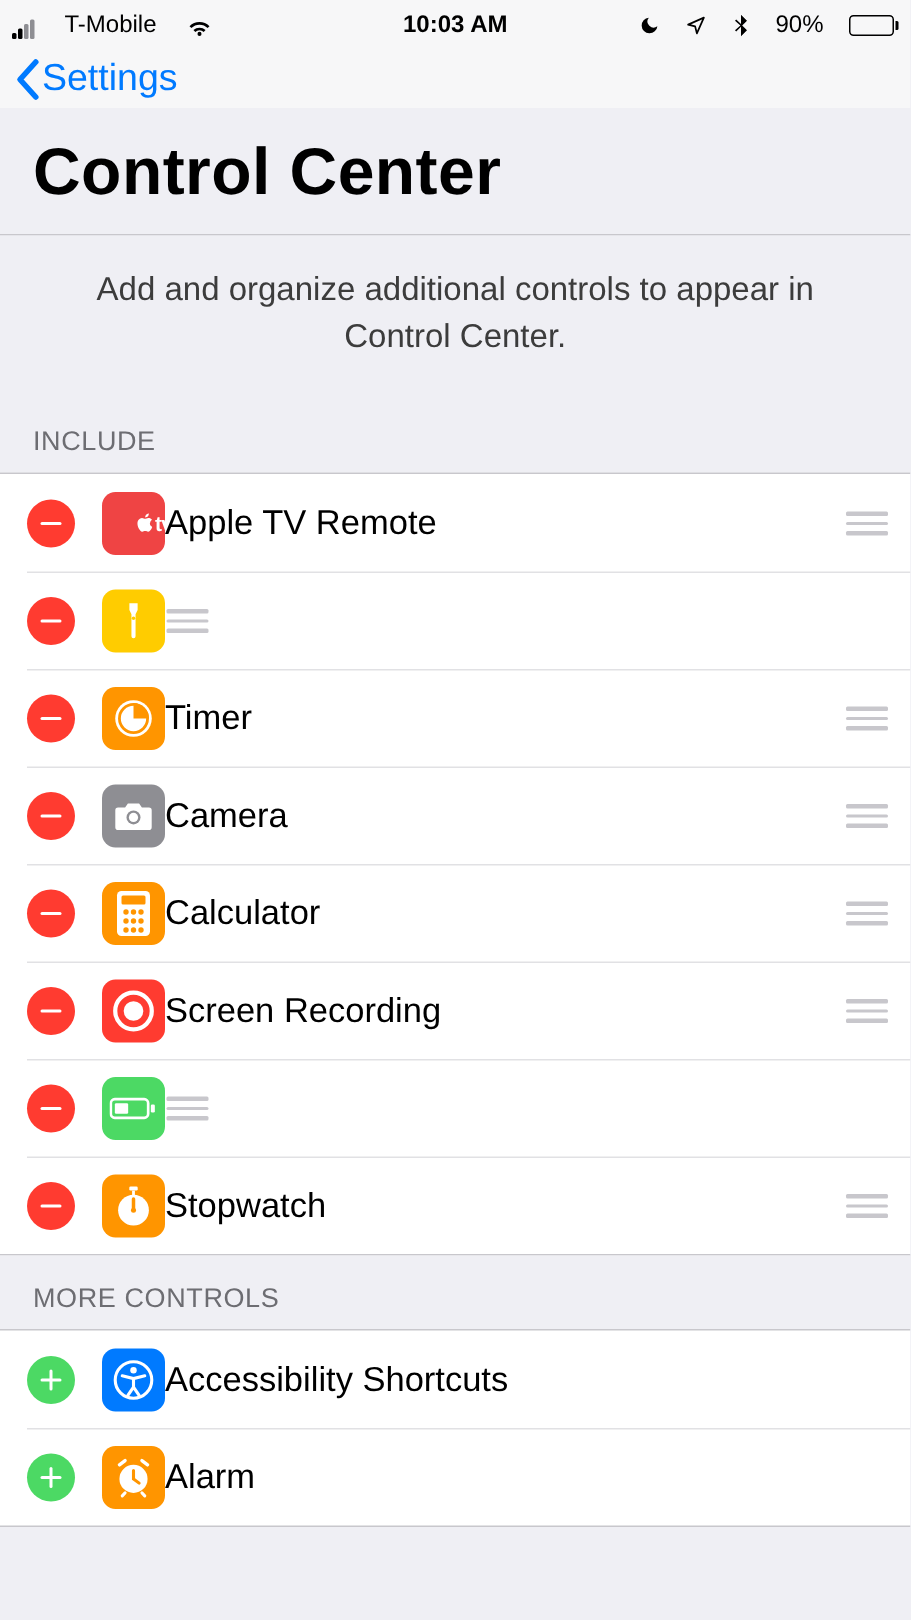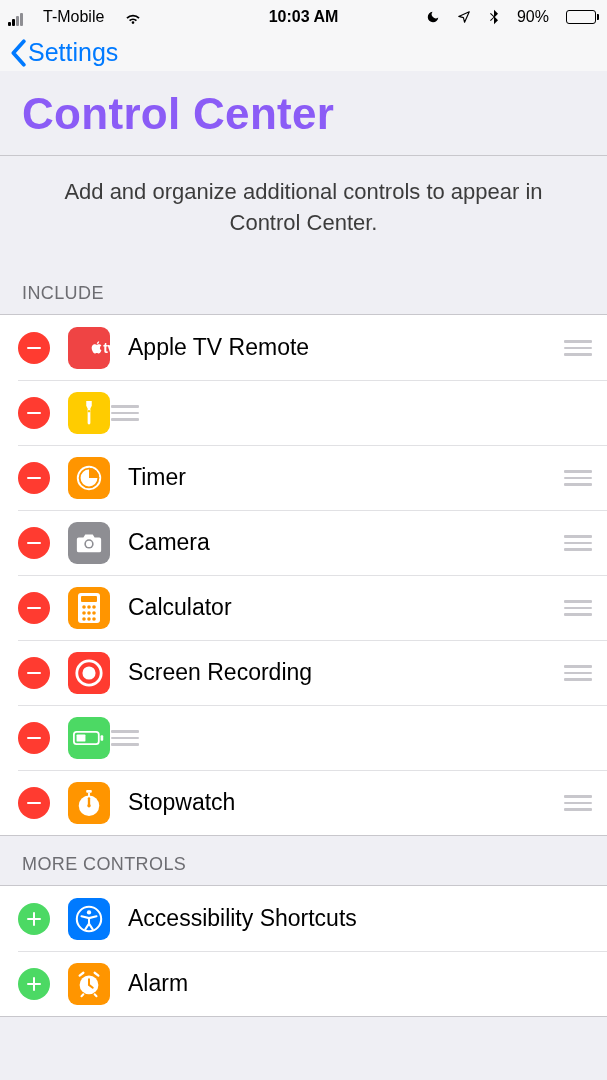--- a/index.html
+++ b/index.html
@@ -16,21 +16,21 @@
   .wifi { width: 18px; height: 14px; }
   .battery { display: inline-flex; align-items: center; }
   .battery-body { width: 30px; height: 14px; border: 1.5px solid #000; border-radius: 3px; position: relative; padding: 1.5px; }
   .battery-fill { background: #000; height: 100%; width: 90%; border-radius: 1px; }
   .battery-tip { width: 2px; height: 6px; background: #000; border-radius: 0 1px 1px 0; margin-left: 1px; }
 
   
   .nav { background: #f7f7f8; padding: 8px 8px 0 8px; }
   .back { display: inline-flex; align-items: center; color: #007aff; font-size: 25px; font-weight: 400; cursor: pointer; }
   .back svg { margin-right: 0px; }
-  .title { font-size: 44px; font-weight: 800; color: #8b5cf6; padding: 18px 22px 16px 22px; letter-spacing: 0.3px; }
+  .title { font-size: 44px; font-weight: 800; color: #000000; padding: 18px 22px 16px 22px; letter-spacing: 0.3px; }
 
   .hr1 { border: 0; border-top: 1px solid #c8c7cc; }
 
   
   .desc { text-align: center; padding: 20px 48px 44px 48px; color: #3c3c3c; font-size: 22px; line-height: 1.45; background: #efeff4; }
 
   
   .section-header { font-size: 18px; color: #6d6d72; padding: 0 22px 10px 22px; letter-spacing: 0.4px; background: #efeff4; }
   .section-header.more { padding-top: 18px; }
 
@@ -38,21 +38,21 @@
   .list { background: #fff; border-top: 1px solid #c8c7cc; border-bottom: 1px solid #c8c7cc; }
   .row { display: flex; align-items: center; height: 65px; padding: 0 14px 0 18px; position: relative; }
   .row + .row::before { content: ""; position: absolute; top: 0; left: 18px; right: 0; height: 1px; background: #e1e1e4; }
   .action-btn { width: 32px; height: 32px; border-radius: 50%; display: flex; align-items: center; justify-content: center; flex-shrink: 0; cursor: pointer; }
   .action-btn.remove { background: #ff3b30; }
   .action-btn.add { background: #4cd964; }
   .action-btn .bar { width: 14px; height: 2.5px; background: #fff; border-radius: 1px; }
   .action-btn .barv { width: 2.5px; height: 14px; background: #fff; border-radius: 1px; position: absolute; }
 
   .app-icon { width: 42px; height: 42px; border-radius: 9px; margin-left: 18px; flex-shrink: 0; display: flex; align-items: center; justify-content: center; color: #fff; font-size: 20px; font-weight: 600; position: relative; overflow: hidden; }
-  .app-label { margin-left: 18px; font-size: 23px; color: #000; flex: 1; }
+  .app-label { font-size: 23px; color: #000; flex: 1; }
 
   .grip { width: 30px; display: flex; flex-direction: column; align-items: center; gap: 4px; cursor: grab; }
   .grip span { display: block; width: 28px; height: 2.5px; background: #c8c7cc; border-radius: 1px; }
 
   
   .ic-appletv { background: #ef4444; padding-left: 28px; }
   .ic-flashlight { background: #ffcc00; }
   .ic-timer { background: #ff9500; }
   .ic-camera { background: #8e8e93; }
   .ic-calc { background: #ff9500; }

